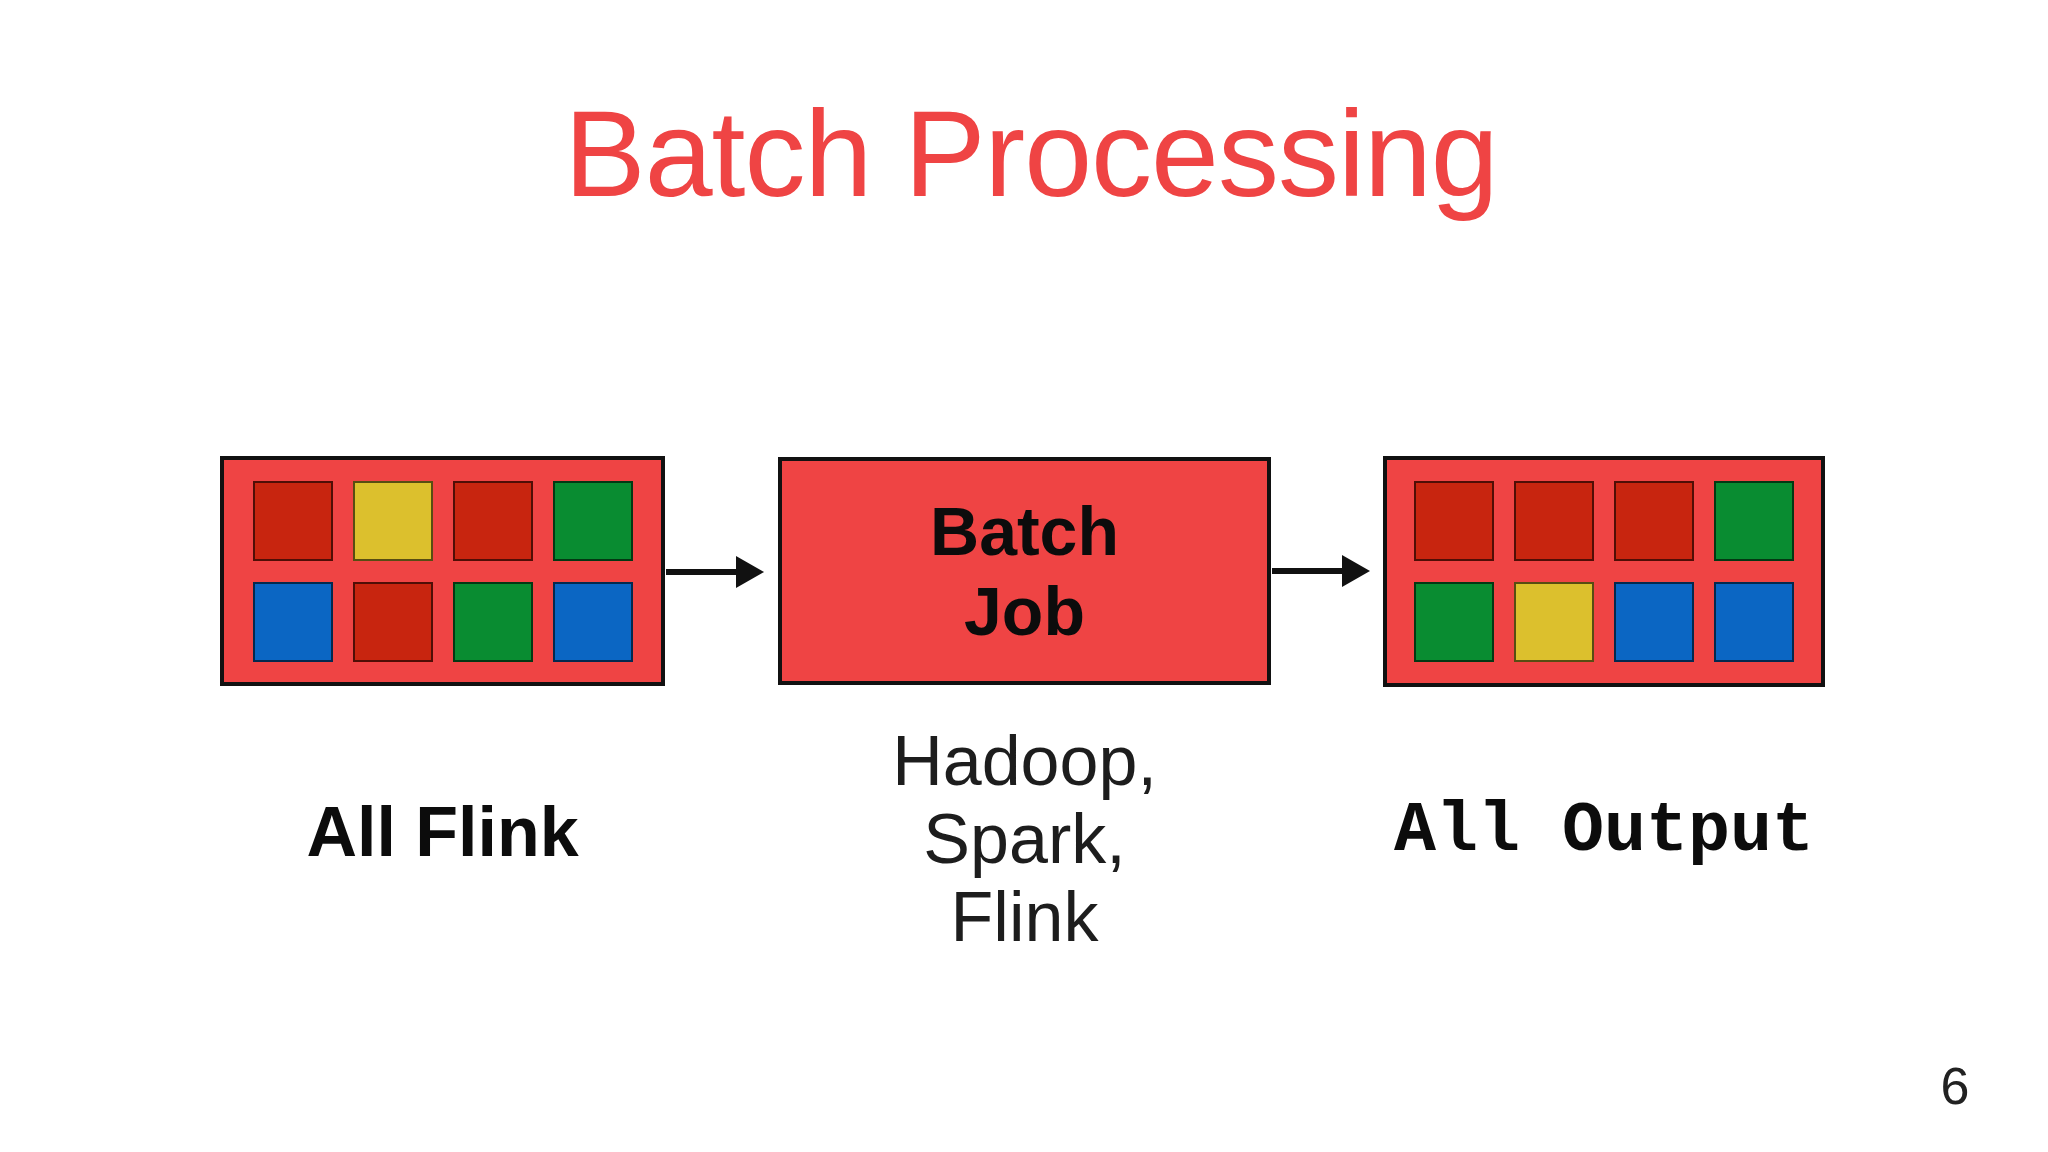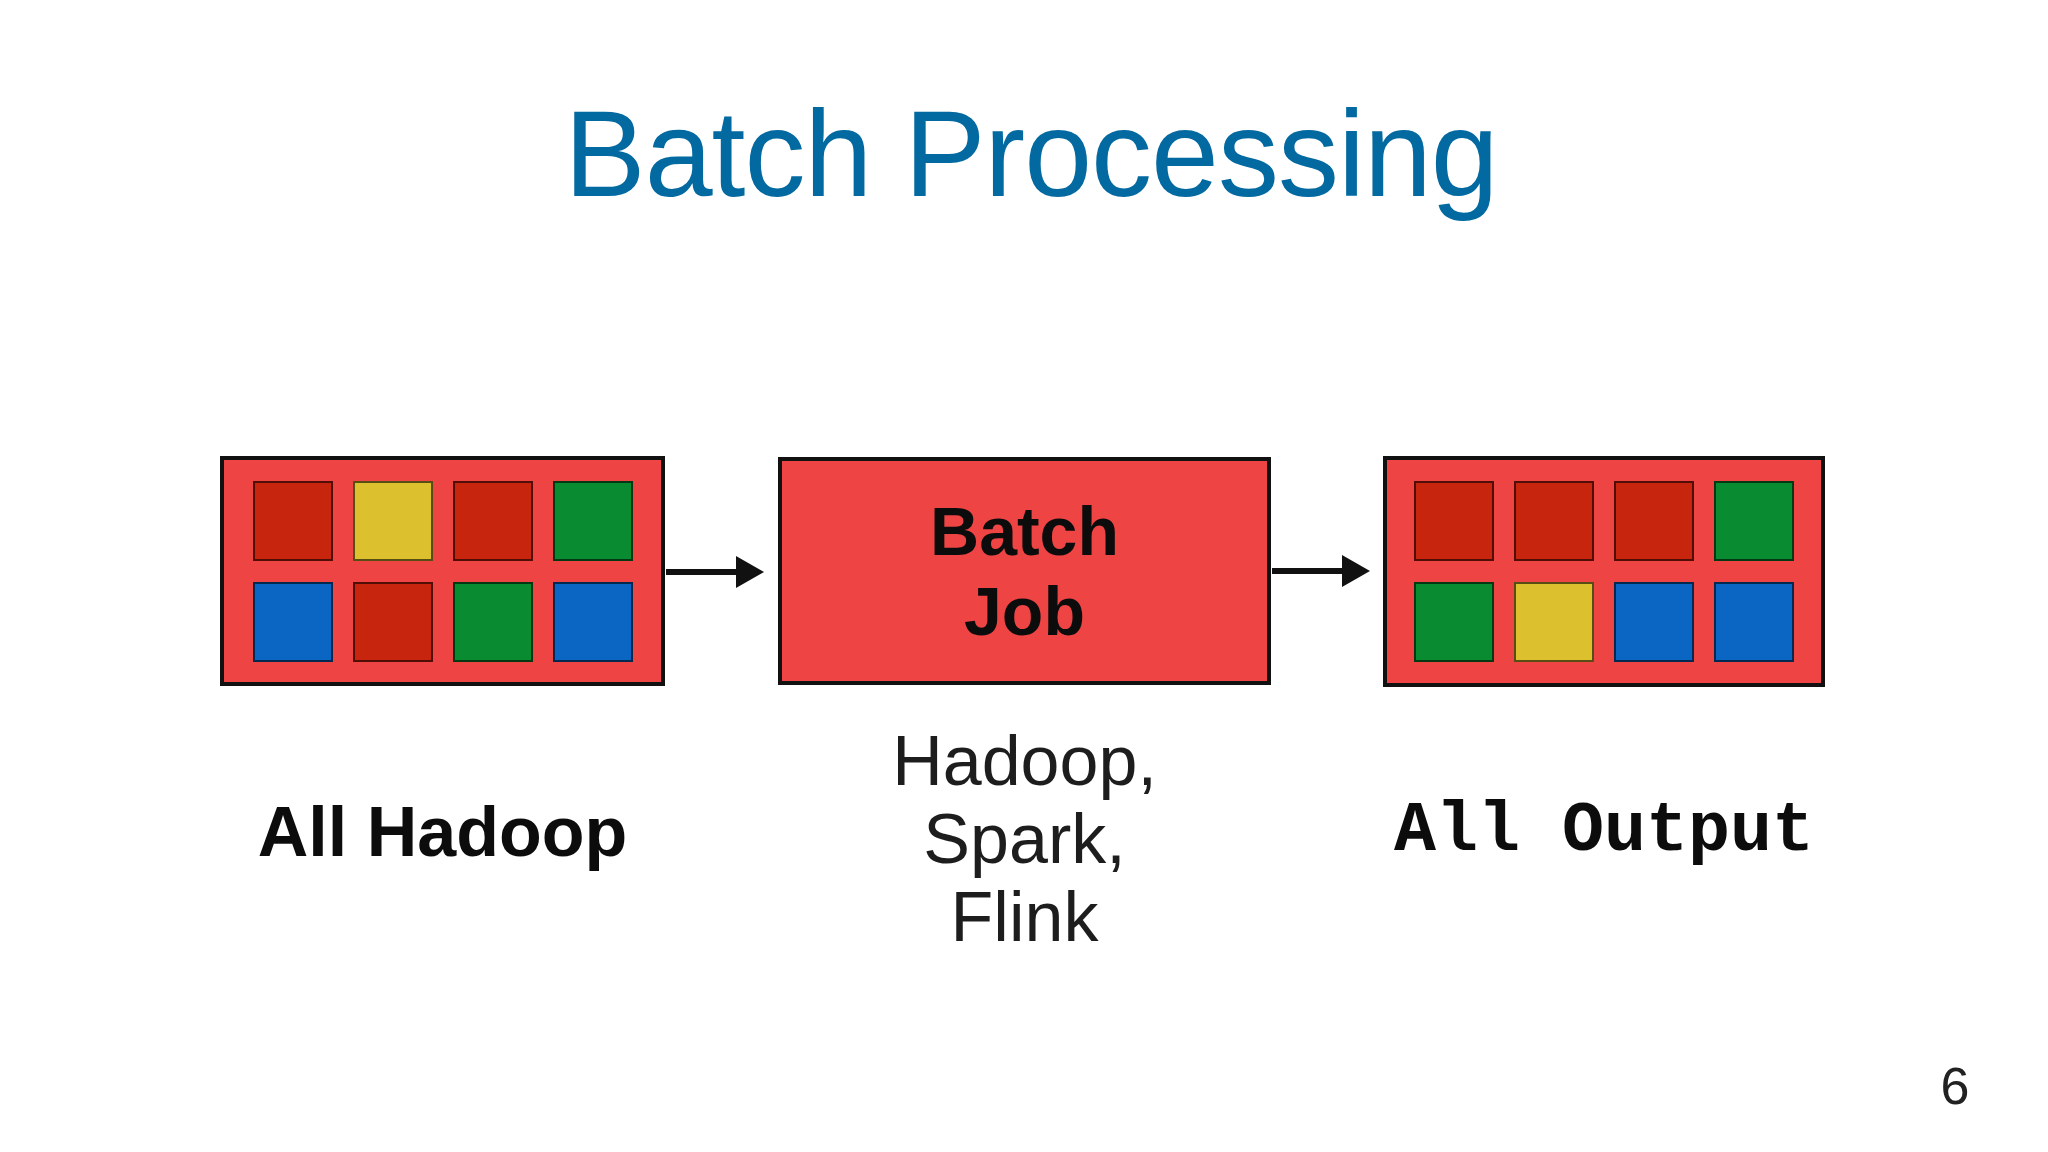--- a/index.html
+++ b/index.html
@@ -12,21 +12,21 @@
     overflow: hidden;
   }
 
   .slide-title {
     position: absolute;
     top: 84px; left: 0; width: 2048px;
     text-align: center;
     font-size: 122px;
     font-weight: 400;
     letter-spacing: -1px;
-    color: #0369a1;
+    color: #ef4444;
     padding-left: 14px;
   }
 
   .node-box {
     position: absolute;
     background: #ef4444;
     border: 4px solid #111;
   }
   #input-box  { left: 220px;  top: 456px; width: 445px; height: 230px; }
   #job-box    { left: 778px;  top: 457px; width: 493px; height: 228px;
@@ -144,21 +144,21 @@
       <div class="cell" style="background: rgb(200, 37, 15);"></div>
       <div class="cell" style="background: rgb(200, 37, 15);"></div>
       <div class="cell" style="background: rgb(9, 140, 49);"></div>
       <div class="cell" style="background: rgb(9, 140, 49);"></div>
       <div class="cell" style="background: rgb(220, 192, 45);"></div>
       <div class="cell" style="background: rgb(11, 102, 195);"></div>
       <div class="cell" style="background: rgb(11, 102, 195);"></div>
     </div>
 </div>
 
-<div class="stage-label" id="input-label">All Hadoop</div>
+<div class="stage-label" id="input-label">All Flink</div>
 
 <div class="job-caption">Hadoop,
 Spark,
 Flink</div>
 
 <div class="stage-label" id="output-label">All Output</div>
 
 <div class="page-number">6</div>
 
 </body></html>

